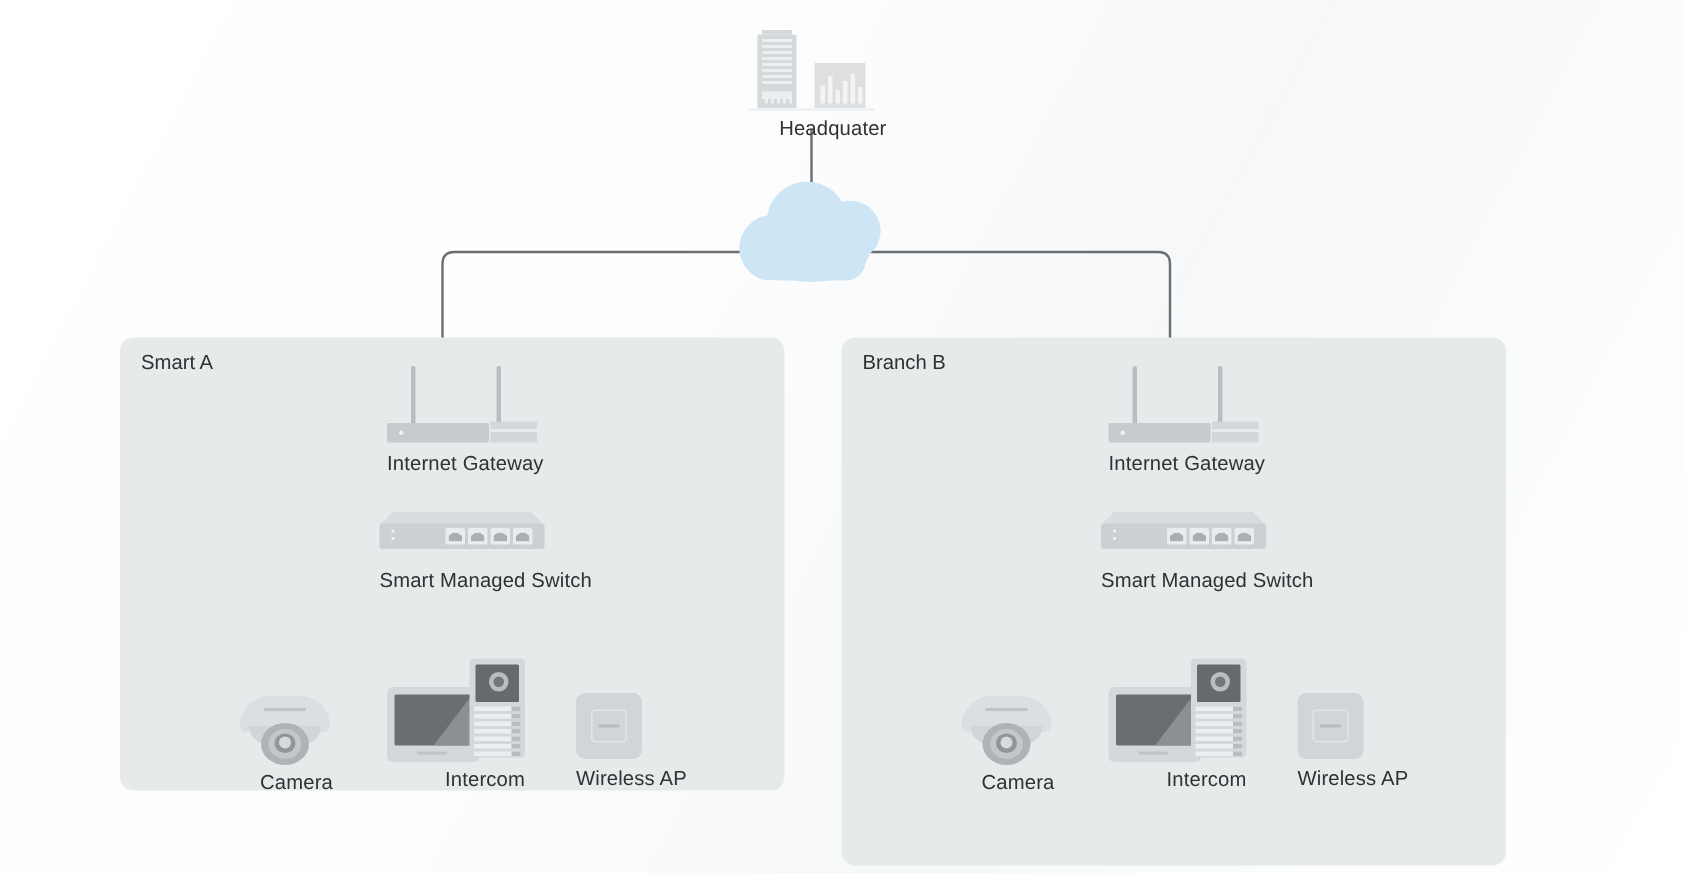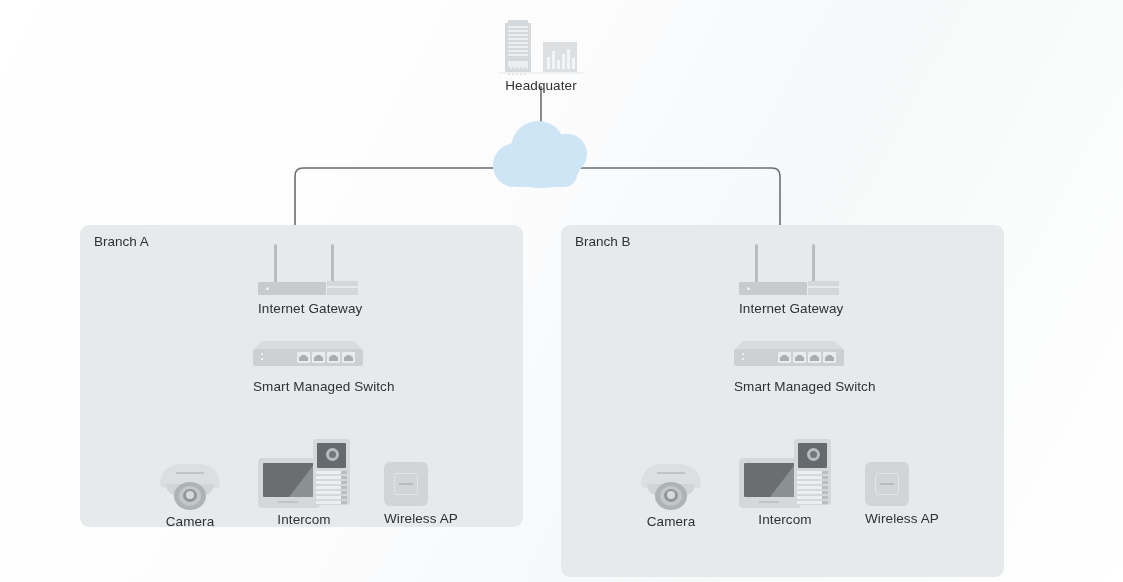--- a/index.html
+++ b/index.html
@@ -13,21 +13,21 @@
       linear-gradient(118deg, #ffffff 0%, #fdfdfe 38%, #f6f8f9 62%, #fbfcfc 82%, #ffffff 100%);
     position: relative;
   }
   #stage { position: absolute; inset: 0; }
 
   svg.layer { position: absolute; left: 0; top: 0; width: 1123px; height: 582px; }
   svg.wires { pointer-events: none; }
 
   .node { position: absolute; }
   .node-label {
-    text-align: center;
+    text-align: right;
     font-size: 13.5px;
     color: #2f3133;
     white-space: nowrap;
     letter-spacing: .1px;
     font-family: "Liberation Sans", sans-serif;
   }
 
   
   .branch-box {
     position: absolute;
@@ -289,21 +289,21 @@
             <i style="height:11px"></i>
 
         </div>
       </div>
       <div class="hq-ground"></div>
     </div>
     <div class="node-label" style="margin-top:6px;">Headquater</div>
   </div>
 
   <div class="branch-box" style="left:80px; top:225px; width:443px; height:302px;">
-    <div class="branch-title">Branch A</div>
+    <div class="branch-title">Smart A</div>
   </div>
 
   <div class="node" style="left:258px; top:244px; width:100px;">
     <div class="router">
       <div class="ant l"></div>
         <div class="ant r"></div>
       <div class="body-l"></div>
         <div class="led"></div>
       <div class="body-r1"></div>
         <div class="body-r2"></div>

